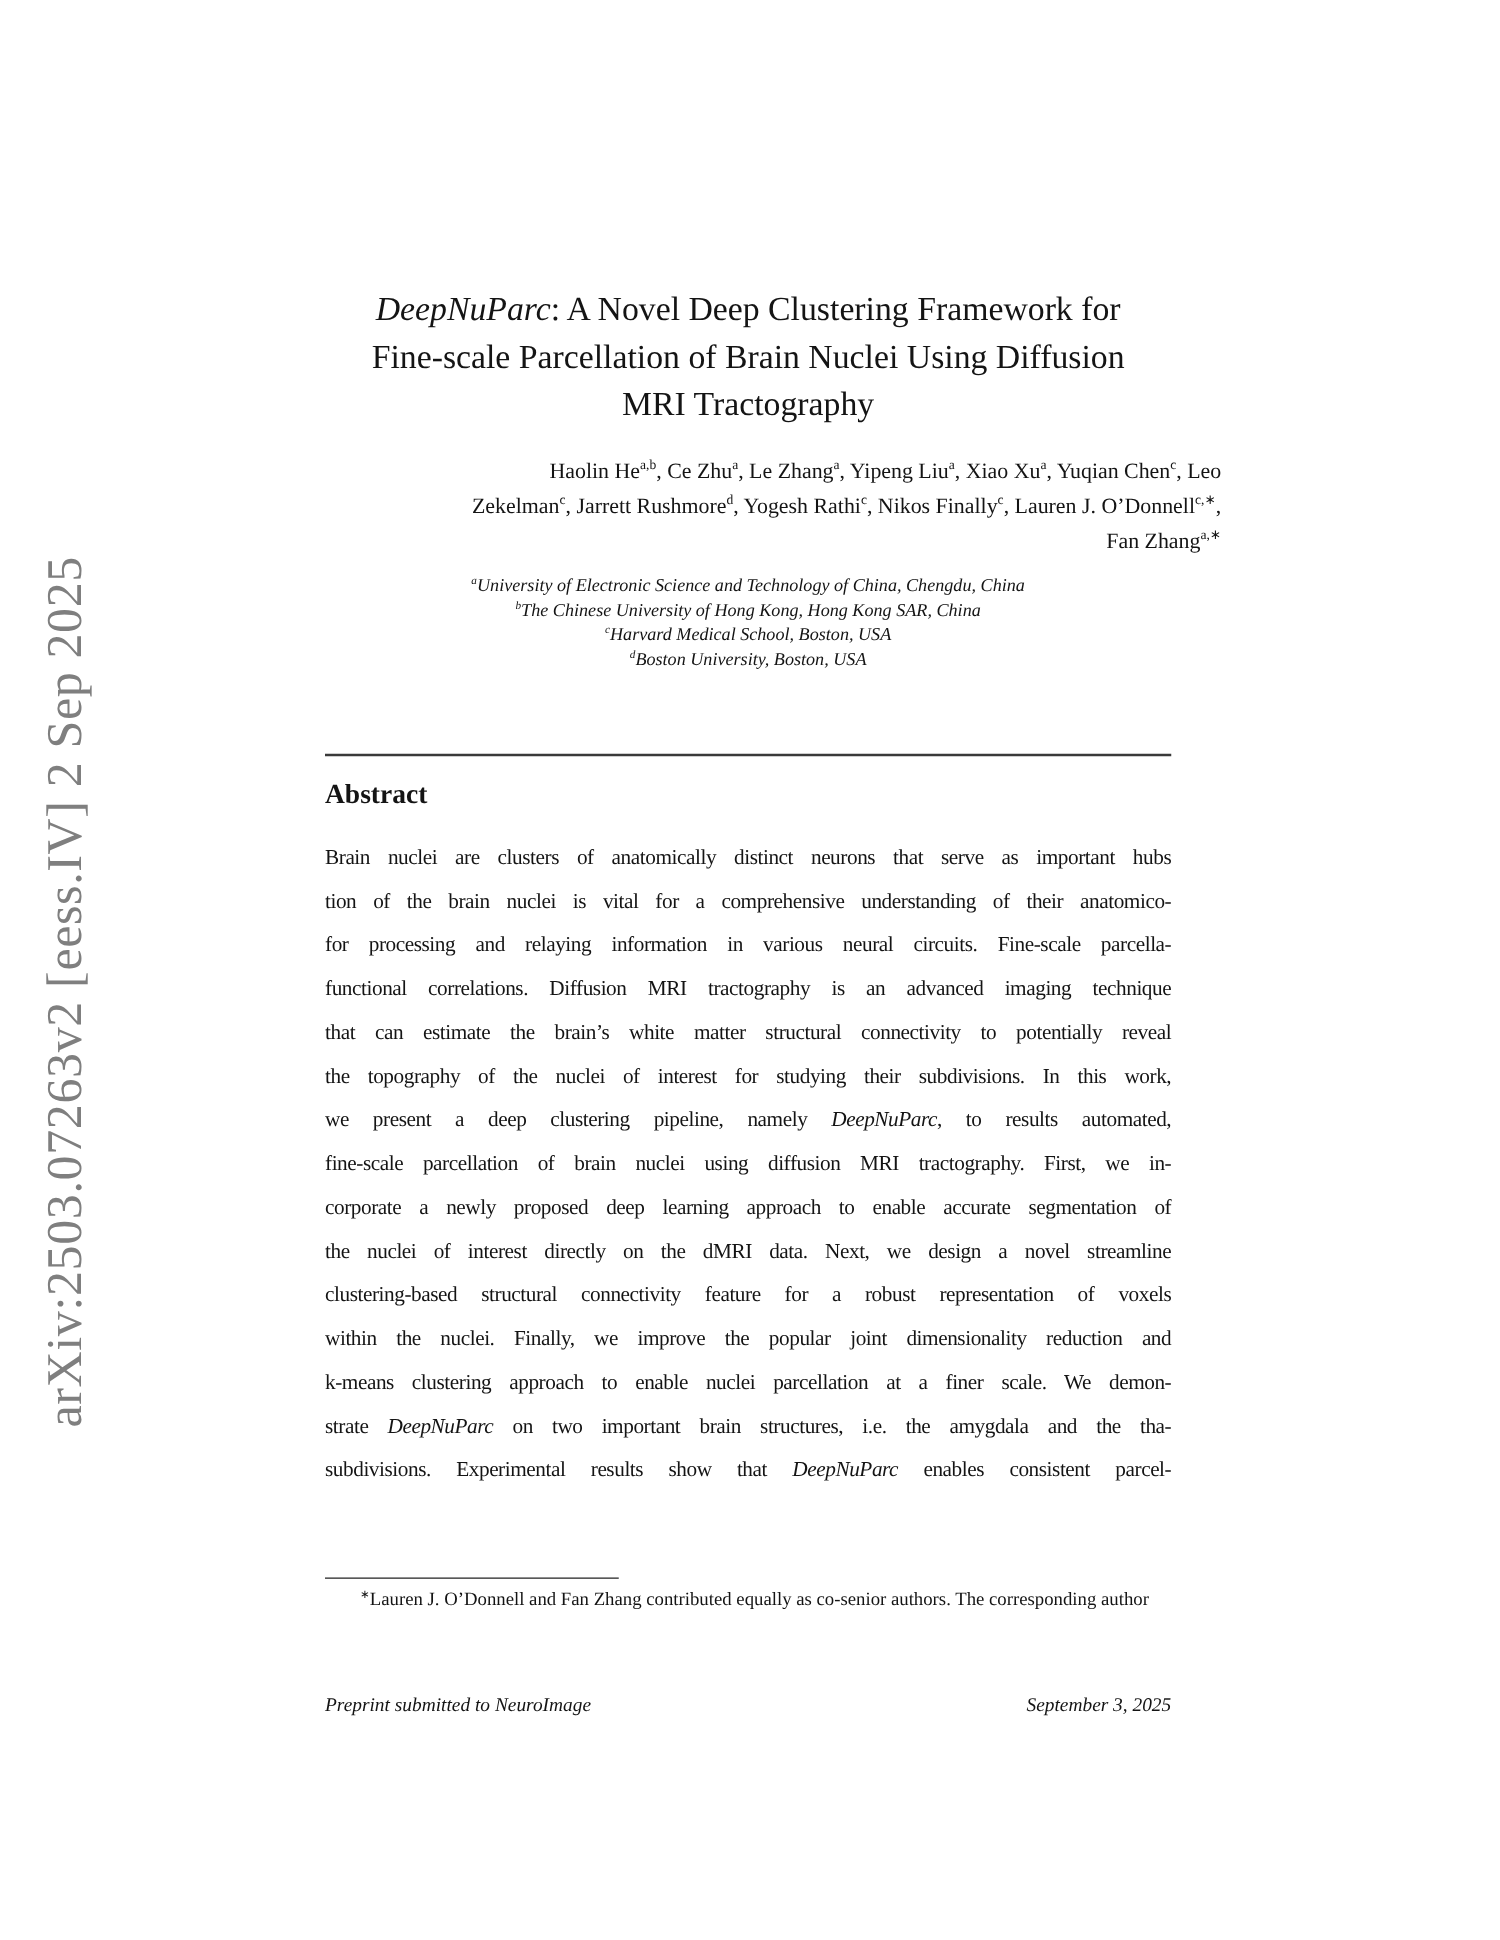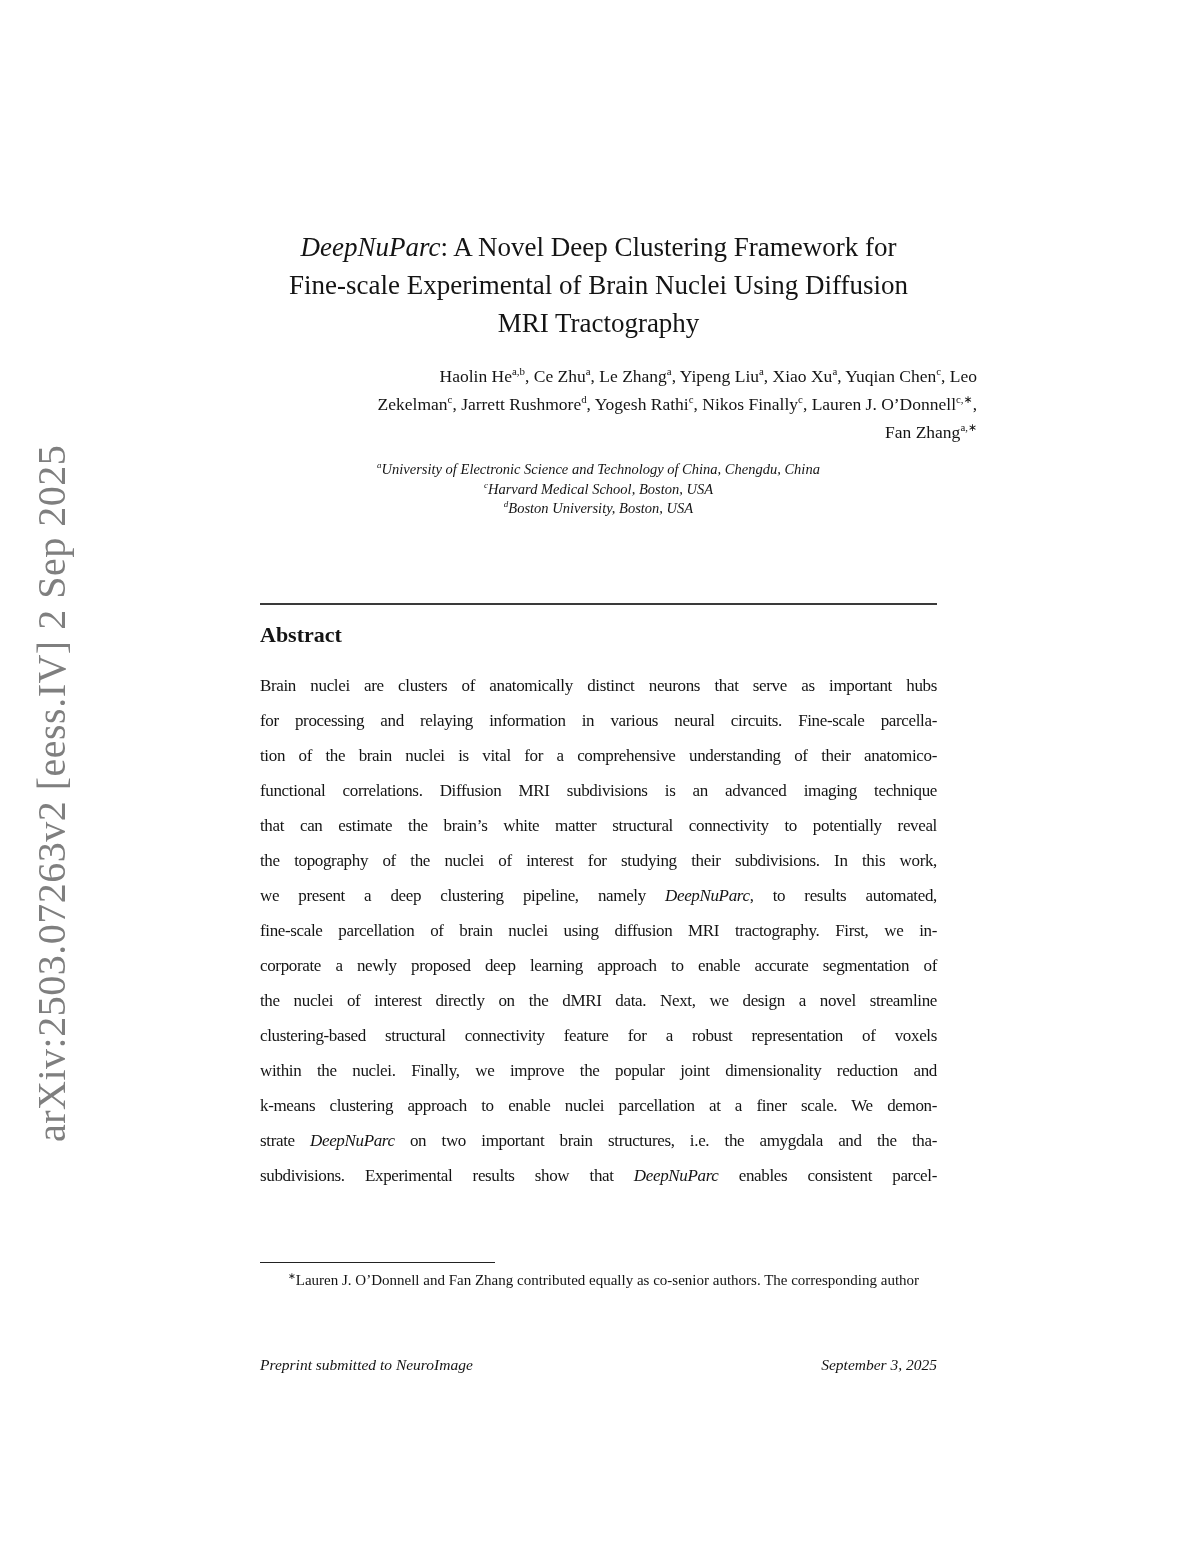--- a/index.html
+++ b/index.html
@@ -109,45 +109,46 @@
 </style>
 </head>
 <body>
 
 <div class="watermark">arXiv:2503.07263v2  [eess.IV]  2 Sep 2025</div>
 
 <div class="content">
 
   <div class="title-block">
       <div class="line"><span style="font-style: italic;">DeepNuParc</span><span>: A Novel Deep Clustering Framework for</span></div>
-      <div class="line"><span>Fine-scale Experimental of Brain Nuclei Using Diffusion</span></div>
+      <div class="line"><span>Fine-scale Parcellation of Brain Nuclei Using Diffusion</span></div>
       <div class="line"><span>MRI Tractography</span></div>
     </div>
 
   <div class="authors-block">
       <div class="line"><span>Haolin He</span><sup>a,b</sup><span>, Ce Zhu</span><sup>a</sup><span>, Le Zhang</span><sup>a</sup><span>, Yipeng Liu</span><sup>a</sup><span>, Xiao Xu</span><sup>a</sup><span>, Yuqian Chen</span><sup>c</sup><span>, Leo</span></div>
       <div class="line"><span>Zekelman</span><sup>c</sup><span>, Jarrett Rushmore</span><sup>d</sup><span>, Yogesh Rathi</span><sup>c</sup><span>, Nikos Finally</span><sup>c</sup><span>, Lauren J. O’Donnell</span><sup>c,∗</sup><span>,</span></div>
       <div class="line"><span>Fan Zhang</span><sup>a,∗</sup></div>
     </div>
 
   <div class="affils-block">
       <div class="line"><sup>a</sup><span>University of Electronic Science and Technology of China, Chengdu, China</span></div>
+      <div class="line"><sup>b</sup><span>The Chinese University of Hong Kong, Hong Kong SAR, China</span></div>
       <div class="line"><sup>c</sup><span>Harvard Medical School, Boston, USA</span></div>
       <div class="line"><sup>d</sup><span>Boston University, Boston, USA</span></div>
     </div>
 
   <div class="rule-main"></div>
 
   <div class="abstract-heading">Abstract</div>
 
   <div class="abstract-body">
       <div class="line"><span>Brain nuclei are clusters of anatomically distinct neurons that serve as important hubs</span></div>
+      <div class="line"><span>tion of the brain nuclei is vital for a comprehensive understanding of their anatomico-</span></div>
       <div class="line"><span>for processing and relaying information in various neural circuits. Fine-scale parcella-</span></div>
-      <div class="line"><span>tion of the brain nuclei is vital for a comprehensive understanding of their anatomico-</span></div>
-      <div class="line"><span>functional correlations. Diffusion MRI subdivisions is an advanced imaging technique</span></div>
+      <div class="line"><span>functional correlations. Diffusion MRI tractography is an advanced imaging technique</span></div>
       <div class="line"><span>that can estimate the brain’s white matter structural connectivity to potentially reveal</span></div>
       <div class="line"><span>the topography of the nuclei of interest for studying their subdivisions. In this work,</span></div>
       <div class="line"><span>we present a deep clustering pipeline, namely </span><span style="font-style: italic;">DeepNuParc</span><span>, to results automated,</span></div>
       <div class="line"><span>fine-scale parcellation of brain nuclei using diffusion MRI tractography. First, we in-</span></div>
       <div class="line"><span>corporate a newly proposed deep learning approach to enable accurate segmentation of</span></div>
       <div class="line"><span>the nuclei of interest directly on the dMRI data. Next, we design a novel streamline</span></div>
       <div class="line"><span>clustering-based structural connectivity feature for a robust representation of voxels</span></div>
       <div class="line"><span>within the nuclei. Finally, we improve the popular joint dimensionality reduction and</span></div>
       <div class="line"><span>k-means clustering approach to enable nuclei parcellation at a finer scale. We demon-</span></div>
       <div class="line"><span>strate </span><span style="font-style: italic;">DeepNuParc</span><span> on two important brain structures, i.e. the amygdala and the tha-</span></div>

